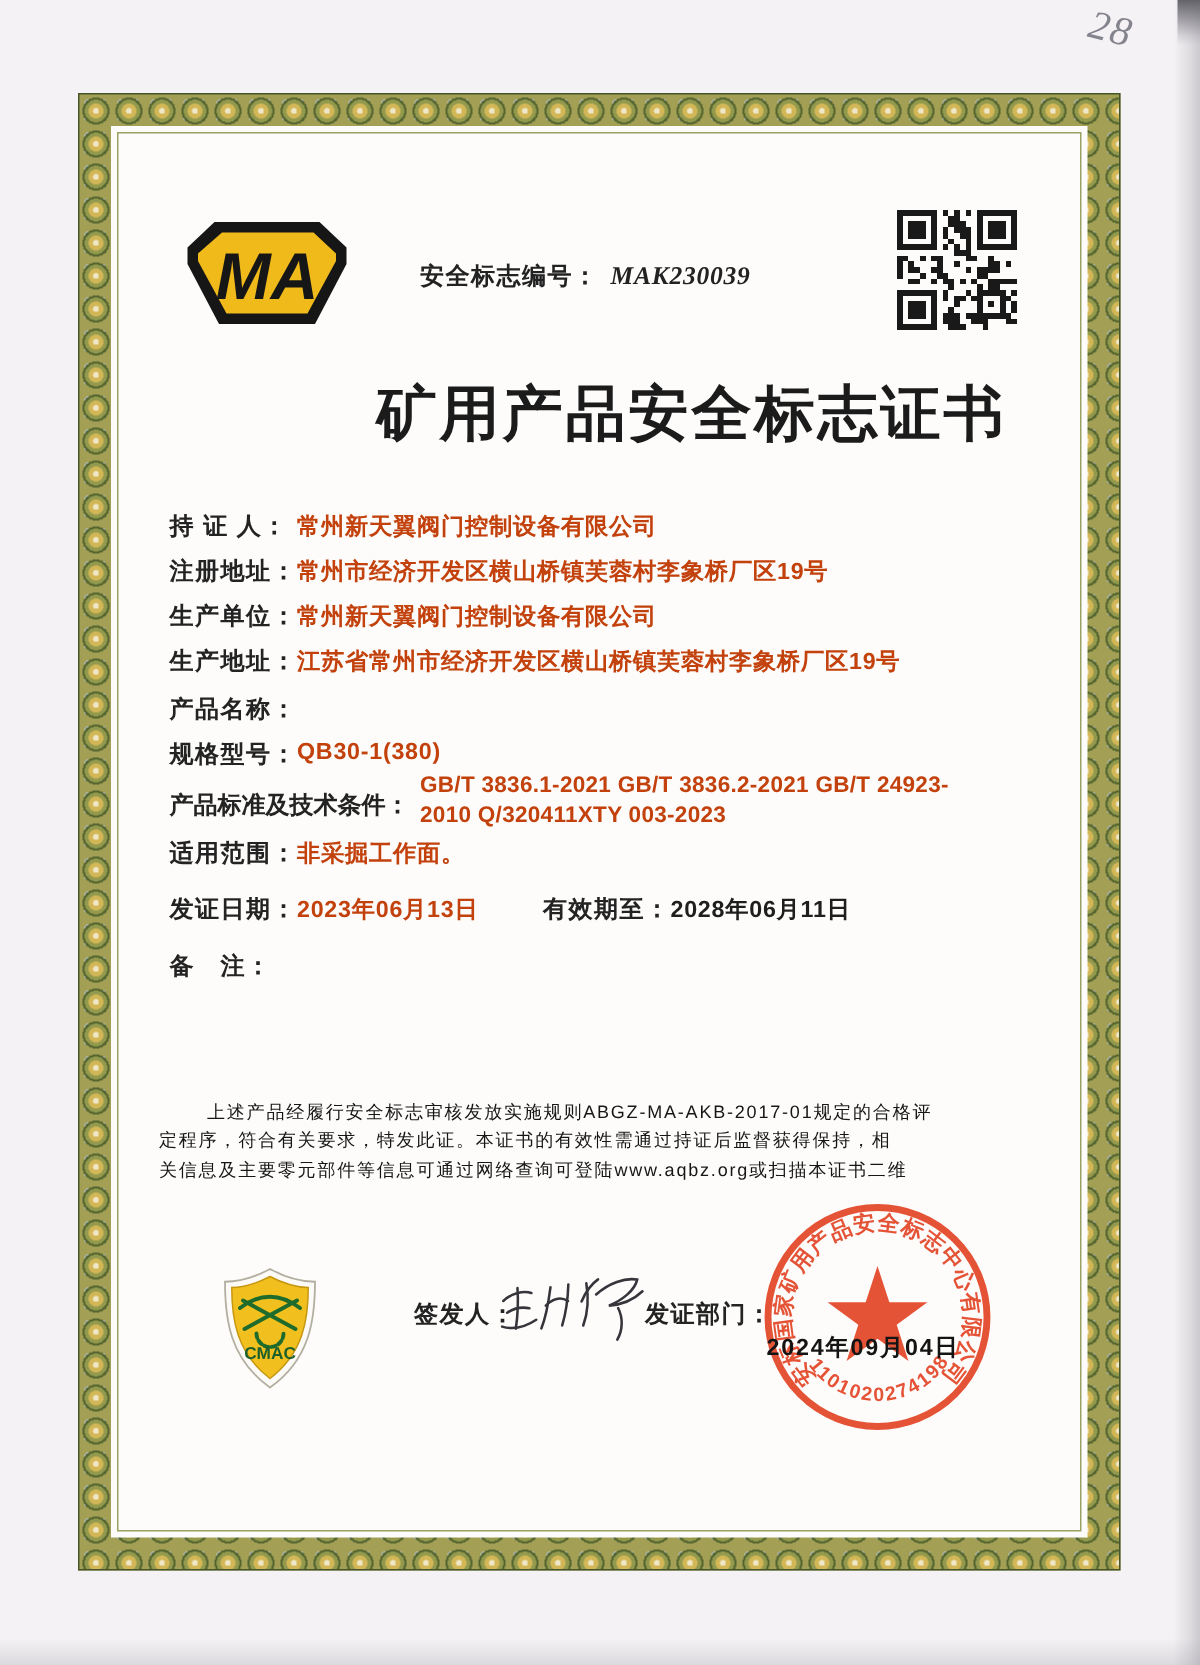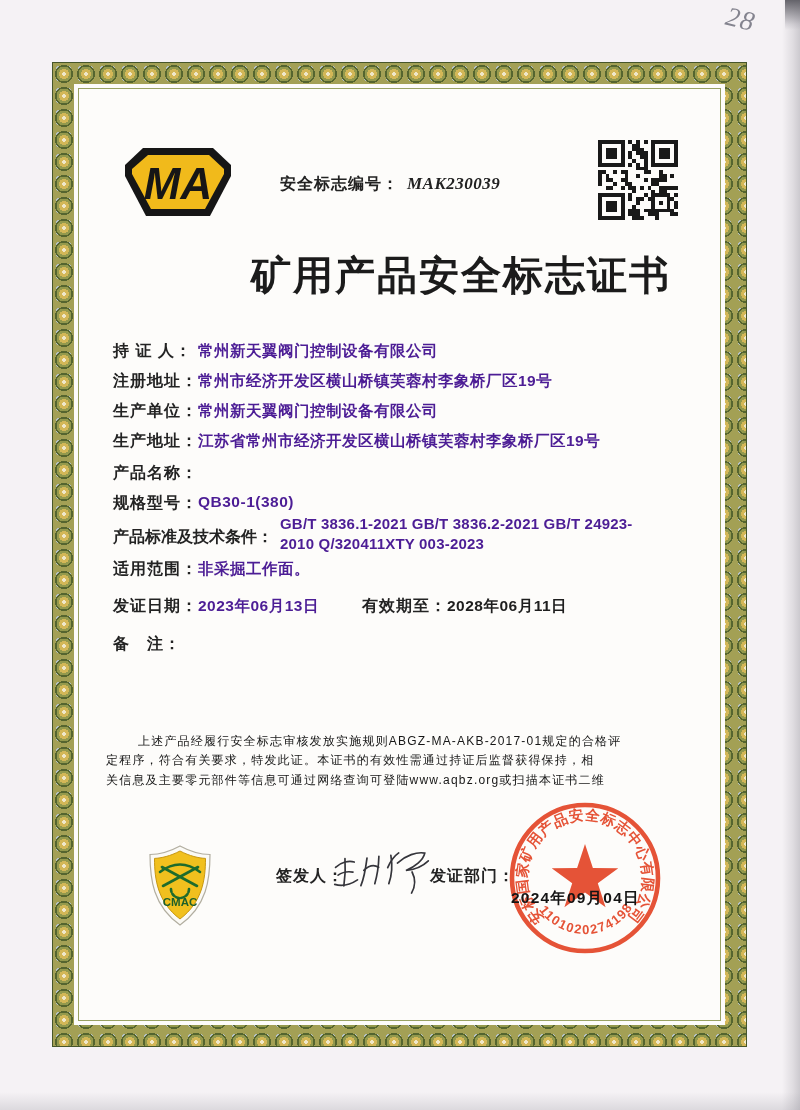--- a/index.html
+++ b/index.html
@@ -33,21 +33,21 @@
   .mark-no{left:280px;top:174px;font-size:16px;font-weight:600;color:#222;letter-spacing:1px;white-space:nowrap;}
   .mark-no .num{font-family:"Liberation Serif","DejaVu Serif",serif;font-size:17px;font-weight:600;letter-spacing:.5px;margin-left:8px;font-style:italic;}
   .qr{left:598px;top:140px;width:80px;height:80px;}
   .qr svg{width:80px;height:80px;display:block;}
   .title{left:75px;top:248px;width:728px;padding-left:44px;box-sizing:border-box;
     text-align:center;font-size:40px;font-weight:800;color:#1b1b1b;letter-spacing:2px;margin:0;white-space:nowrap;}
   
   .row{left:0;width:736px;height:22px;}
   .lbl{position:absolute;left:113px;font-size:16px;font-weight:600;color:#232323;letter-spacing:1px;white-space:nowrap;}
   .lbl.tight{letter-spacing:0;}
-  .val{position:absolute;left:198px;font-size:15.5px;font-weight:700;color:#4c1d95;letter-spacing:.5px;white-space:nowrap;}
+  .val{position:absolute;left:198px;font-size:15.5px;font-weight:700;color:#c2410c;letter-spacing:.5px;white-space:nowrap;}
   .val.std{left:280px;font-size:15px;letter-spacing:.2px;}
   .lbl2{position:absolute;left:362px;font-size:16px;font-weight:600;color:#232323;letter-spacing:1px;white-space:nowrap;}
   .val2{position:absolute;left:447px;font-size:15.5px;font-weight:700;color:#1e1e1e;letter-spacing:.5px;white-space:nowrap;}
   
   .notice{left:106px;top:732px;width:606px;color:#161616;}
   .notice div{font-size:12px;font-weight:400;line-height:19.3px;letter-spacing:1.2px;white-space:nowrap;}
   .notice div.first{text-indent:32px;}
   
   .cmac{left:147px;top:845px;width:66px;height:82px;}
   .signer{left:276px;top:866px;font-size:16px;font-weight:600;color:#232323;letter-spacing:1px;white-space:nowrap;}

